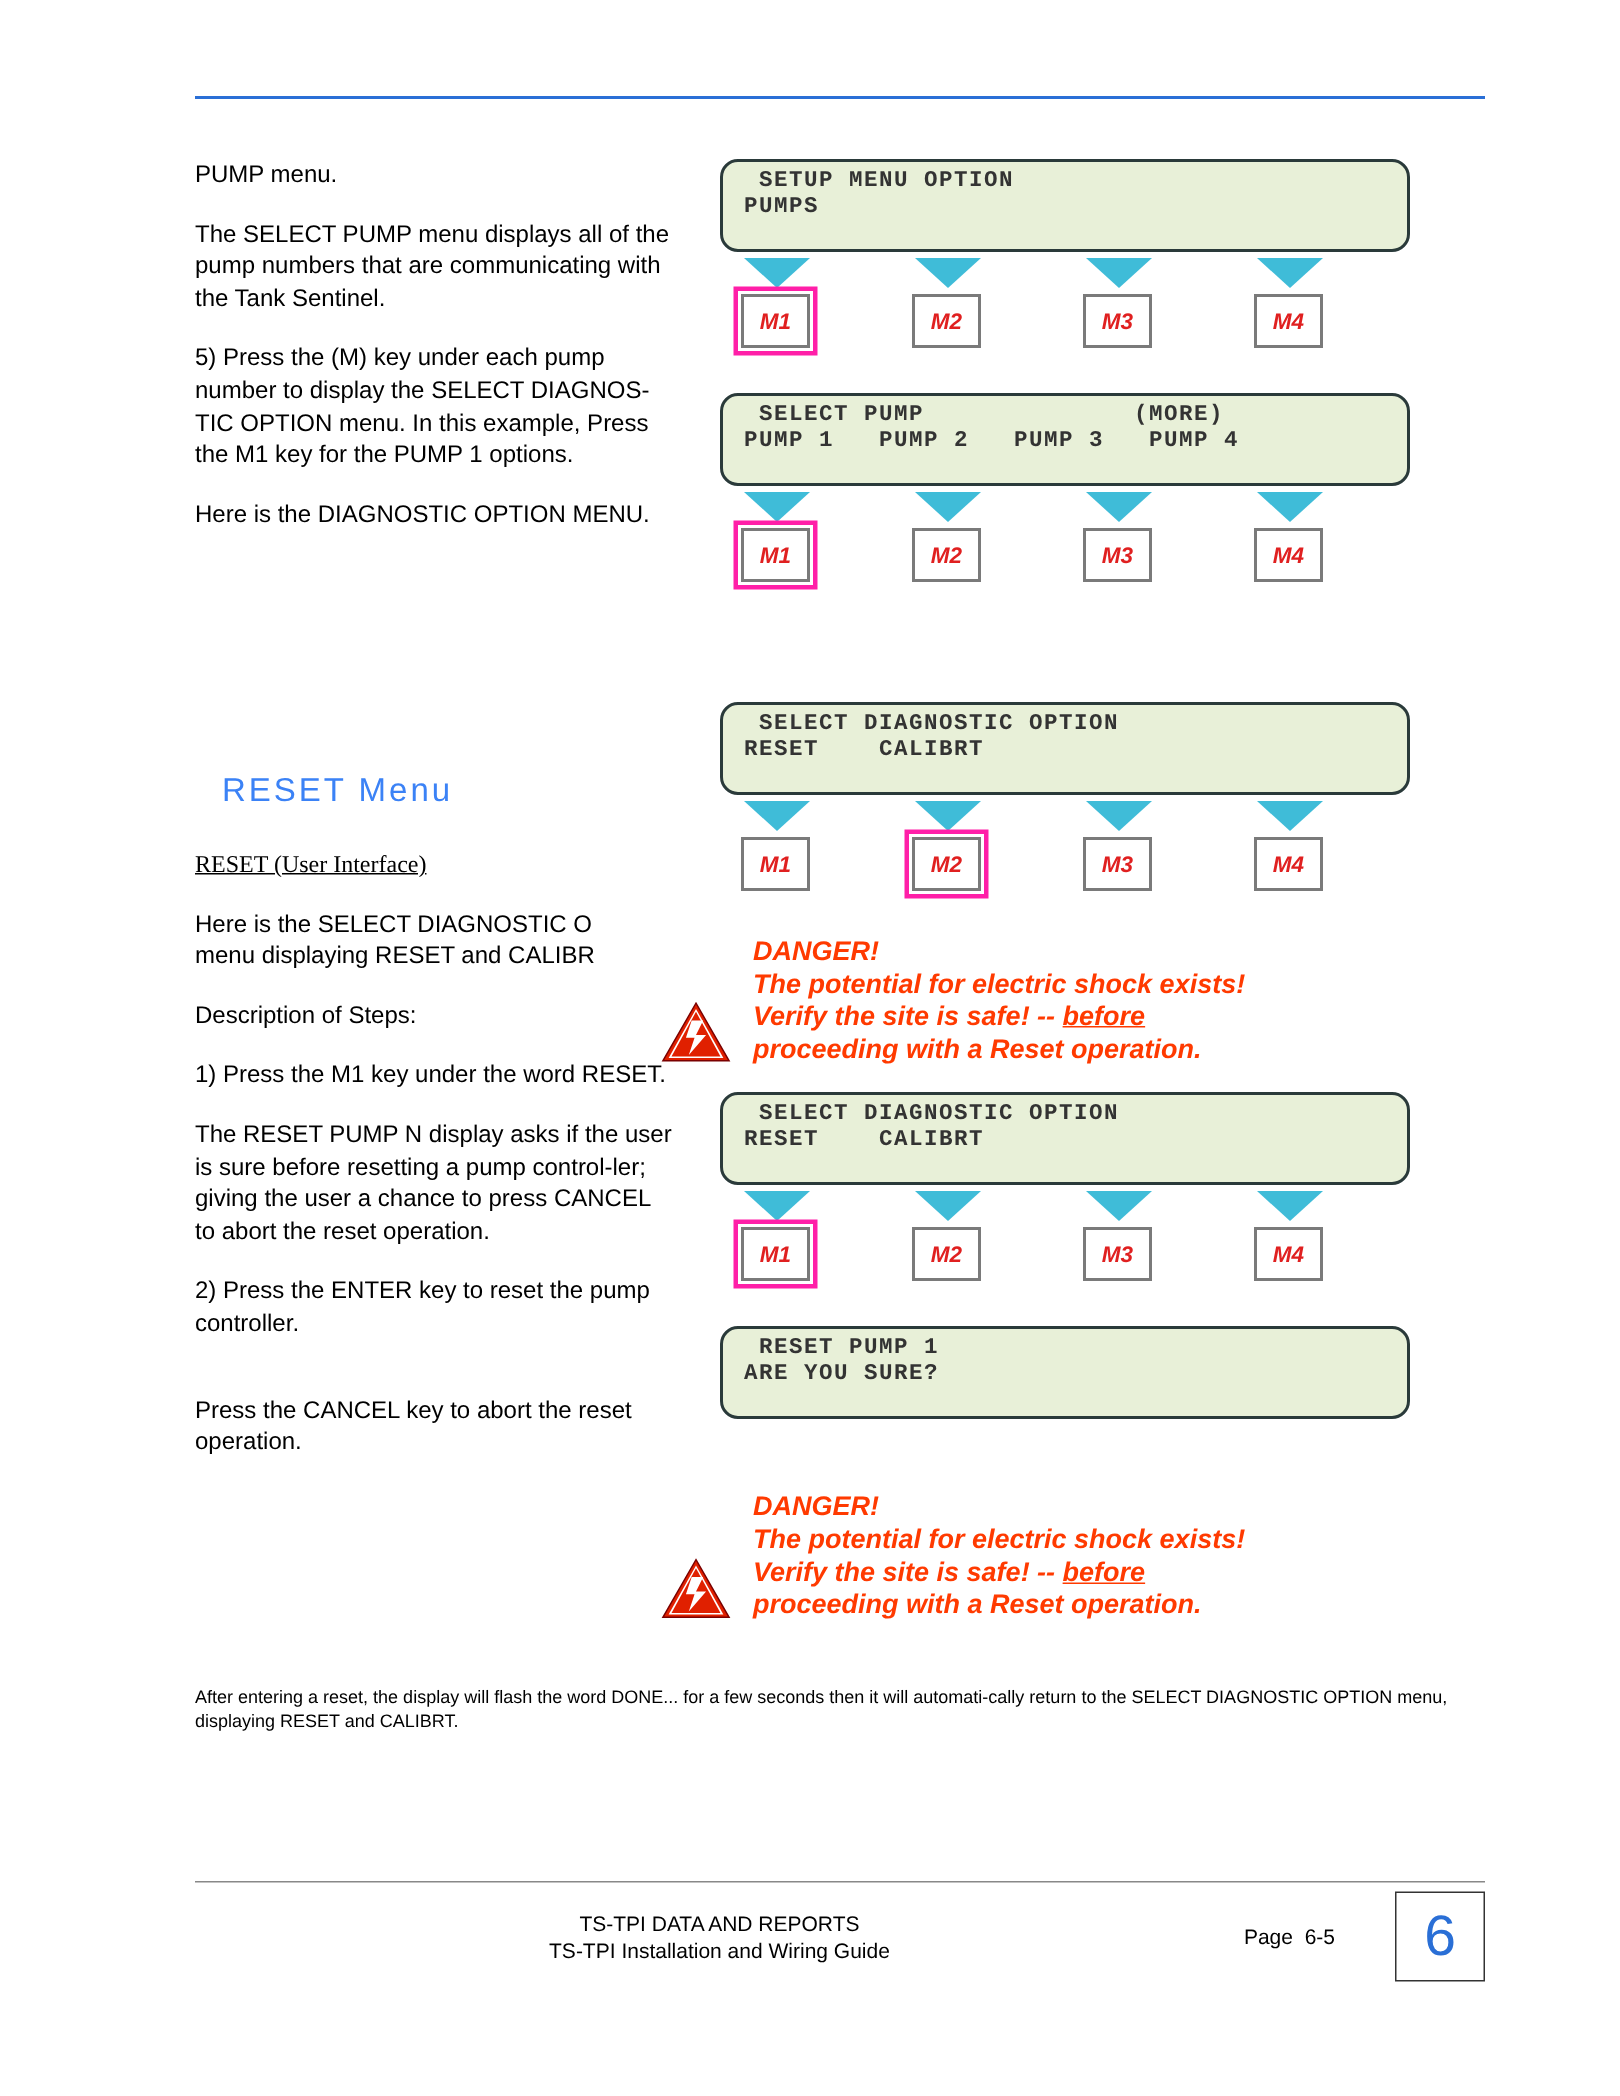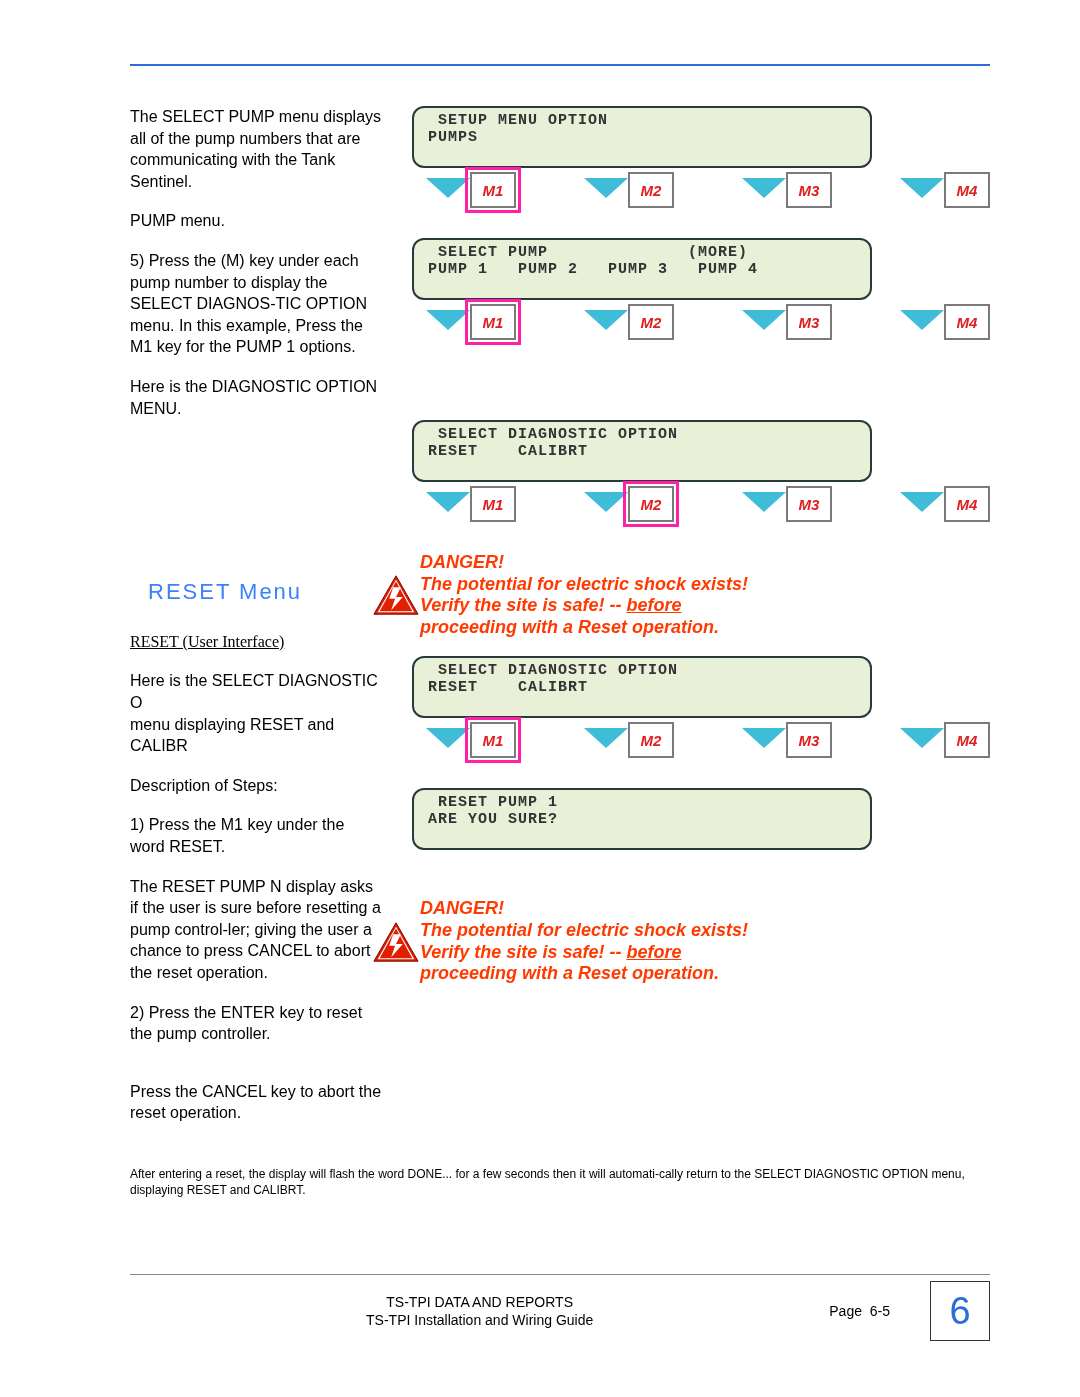--- a/index.html
+++ b/index.html
@@ -59,21 +59,21 @@
   }
   .lcd .row1, .lcd .row2 { white-space: pre; }
   
   
   .key-row {
     display: flex;
     gap: 68px;
     padding-left: 14px;
     margin-bottom: 30px;
   }
-  .key-unit { display: flex; flex-direction: row; align-items: center; }
+  .key-unit { display: flex; flex-direction: column; align-items: flex-end; }
   .tri {
     width: 0; height: 0;
     border-left: 22px solid transparent;
     border-right: 22px solid transparent;
     border-top: 20px solid #3fbcd8;
     margin-bottom: 4px;
   }
   .keycap {
     width: 46px; height: 36px;
     border: 2px solid #7a7a7a;
@@ -83,21 +83,22 @@
     background: #fff;
   }
   .keycap.active {
     outline: 3px solid #ff1fa8;
     outline-offset: 2px;
   }
   
   
   .danger-wrap {
     display: flex;
-    align-items: center;
+    align-items: flex-end;
+    gap: 14px;
     margin: 14px 0 18px -40px;
   }
   .danger-icon {
     width: 48px; height: 44px; flex-shrink: 0;
   }
   .danger-text {
     color: #ff3a00;
     font-weight: bold;
     font-style: italic;
     font-size: 18px;
@@ -108,21 +109,21 @@
   .after-text {
     font-size: 12px;
     line-height: 1.35;
     margin-top: 24px;
   }
   
   
   .footer {
     position: absolute;
     left: 130px; right: 90px;
-    bottom: 56px;
+    bottom: 76px;
   }
   .foot-rule { border-top: 1px solid #888; margin-bottom: 6px; }
   .foot-row {
     display: flex;
     align-items: center;
     font-size: 14px;
   }
   .foot-center { flex: 1; text-align: center; line-height: 1.3; }
   .foot-page { margin-right: 40px; }
   .big-chap {
@@ -136,22 +137,22 @@
 </style>
 </head>
 <body>
 
 <div class="page">
   <div class="top-rule"></div>
 
   <div class="columns">
 
     <div class="left-col">
+      <p>PUMP menu.</p>
       <p>The SELECT PUMP menu displays all of the pump numbers that are communicating with the Tank Sentinel.</p>
-      <p>PUMP menu.</p>
       <p>5) Press the (M) key under each pump number to display the SELECT DIAGNOS-TIC OPTION menu. In this example, Press the M1 key for the PUMP 1 options.</p>
       <p>Here is the DIAGNOSTIC OPTION MENU.</p>
 
       <div style="height:100px"></div>
       <h2 class="section-heading">RESET Menu</h2>
 
       <p class="underline">RESET (User Interface)</p>
       <p>
         <span>Here is the SELECT DIAGNOSTIC O</span><br>
         <span>menu displaying RESET and CALIBR</span>

